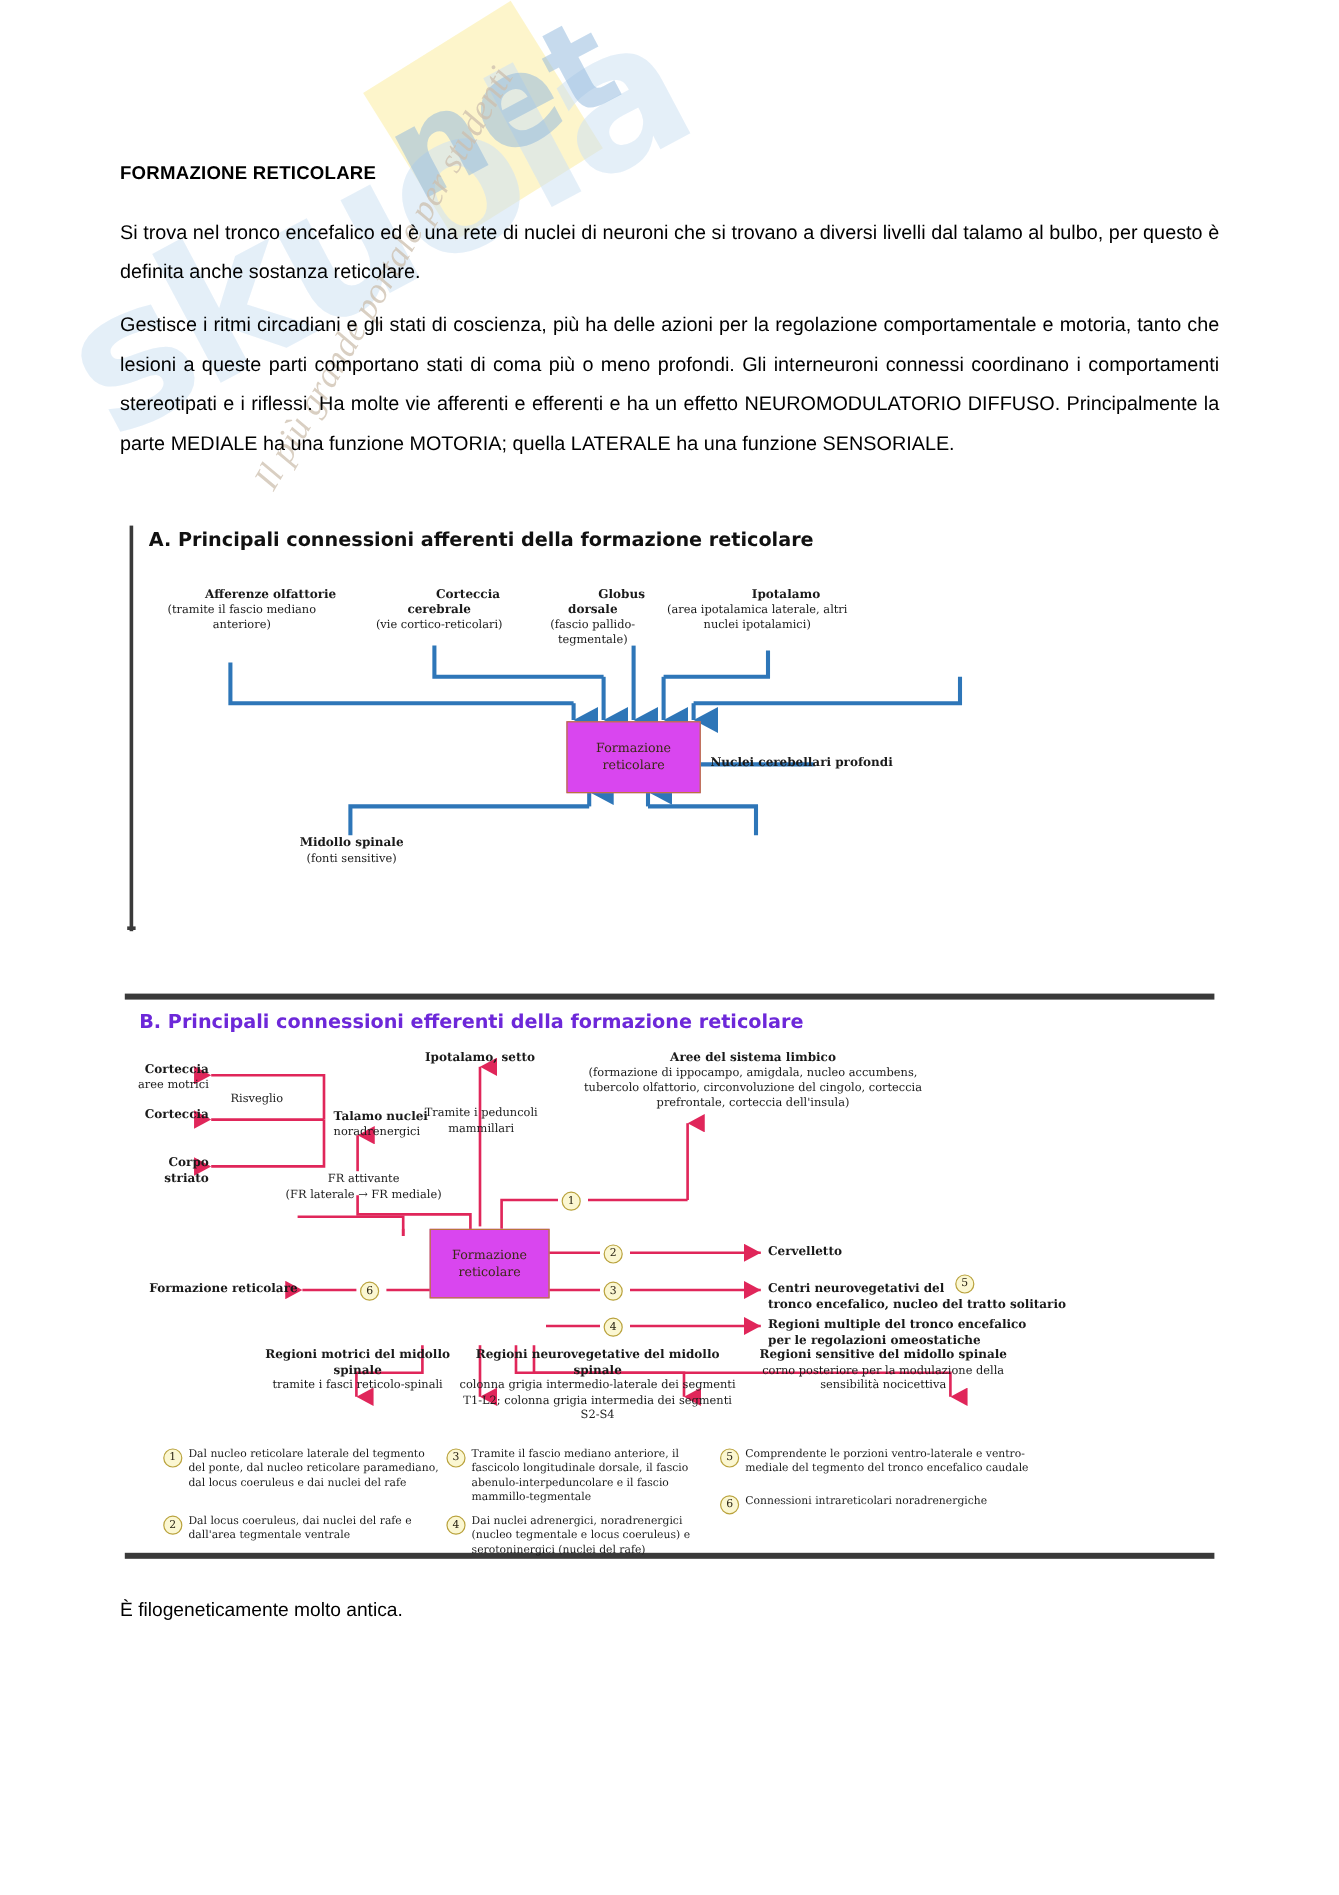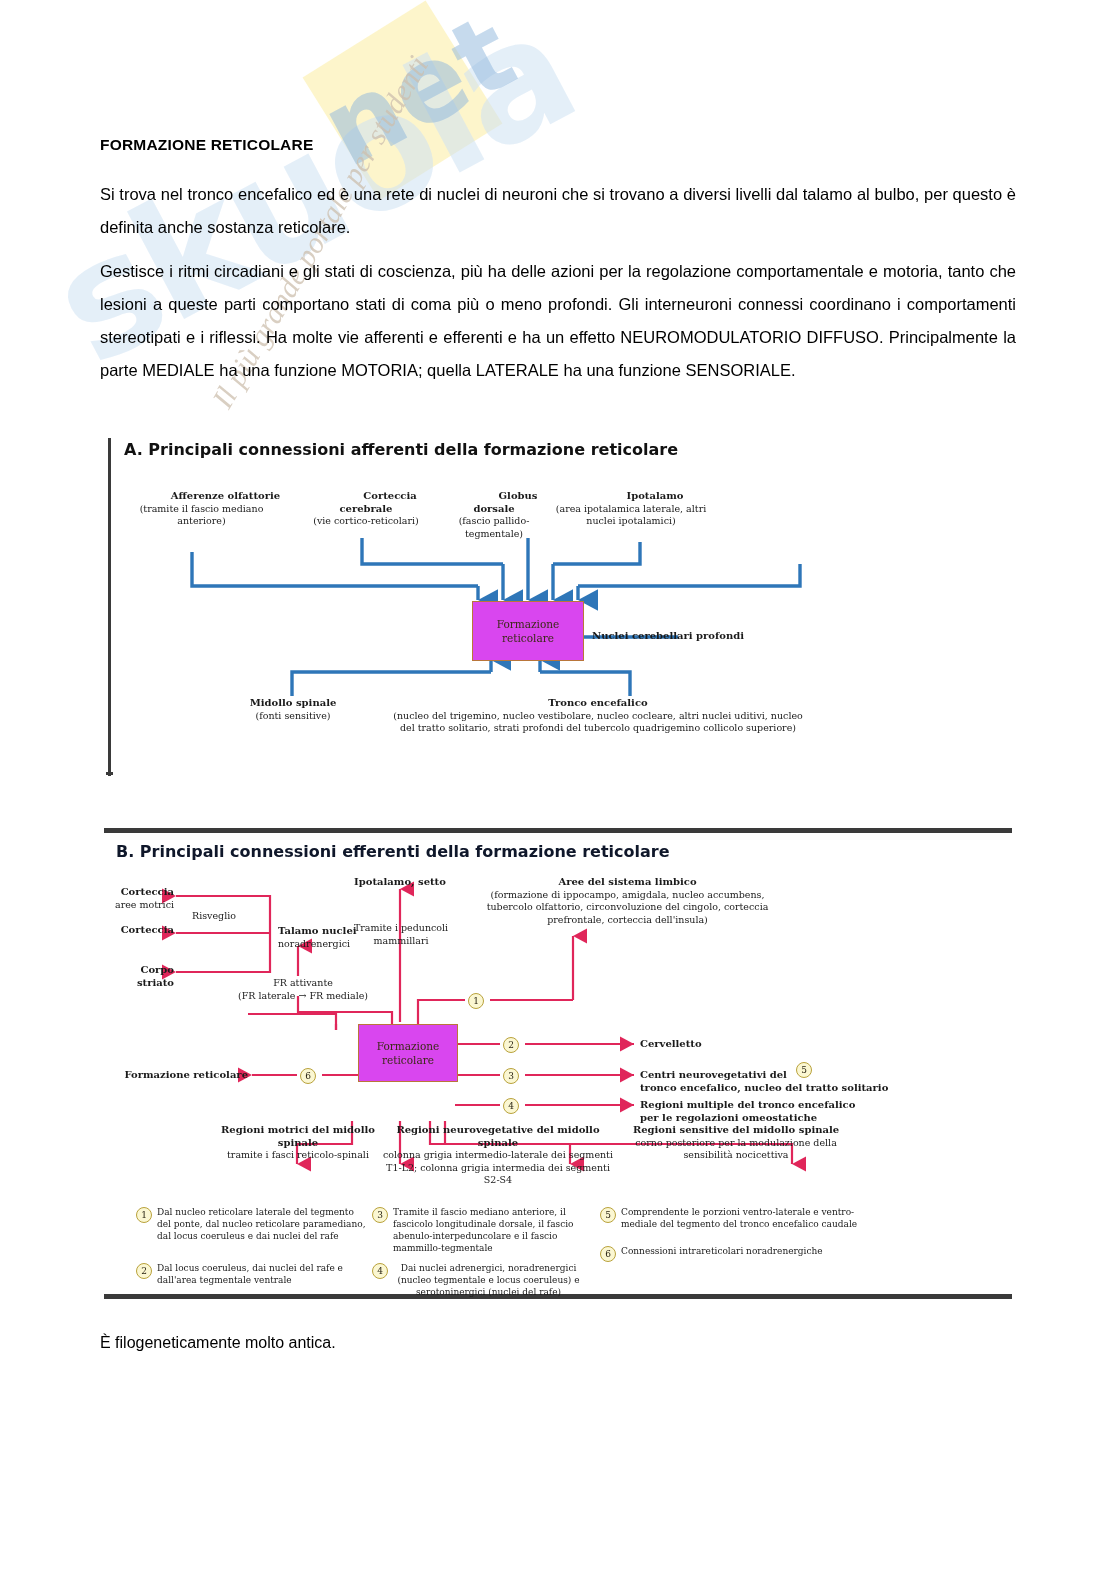--- a/index.html
+++ b/index.html
@@ -62,21 +62,21 @@
   .lblA{position:absolute;font-family:"DejaVu Serif",serif;font-size:9.5px;
         line-height:12.5px;text-align:center;color:#1a1a1a;}
   .lblA b{font-size:10px;}
 
   
   .figB{position:absolute;left:100px;top:824px;width:916px;height:497px;}
   .bar{position:absolute;left:4px;width:908px;height:5px;background:#3a3a3a;}
   .bar.top{top:4px;}
   .bar.bot{top:470px;}
   .figB-title{position:absolute;left:16px;top:18px;font-size:16px;font-weight:bold;
-              color:#0f172a;font-family:"DejaVu Sans",sans-serif;}
+              color:#6d28d9;font-family:"DejaVu Sans",sans-serif;}
   .lblB{position:absolute;font-family:"DejaVu Serif",serif;font-size:9.5px;
         line-height:12.5px;color:#1a1a1a;}
   .lblB b{font-size:10px;text-align:right;}
   .lblB.c{text-align:center;}
   .lblB.r{text-align:right;}
 
   .note{position:absolute;font-family:"DejaVu Serif",serif;font-size:9px;
         line-height:12px;color:#1a1a1a;}
   .numc{
     position:absolute;width:14px;height:14px;border-radius:50%;
@@ -167,24 +167,20 @@
   </div>
 
   <div class="lblA" style="left:492px;top:196px;width:250px;text-align:left;">
     <b>Nuclei cerebellari profondi</b>
   </div>
 
   <div class="lblA" style="left:118px;top:263px;width:150px;">
     <b>Midollo spinale</b><br>
     <span>(fonti sensitive)</span>
   </div>
-  <div class="lblA" style="left:288px;top:263px;width:420px;">
-    <b>Tronco encefalico</b><br>
-    <span>(nucleo del trigemino, nucleo vestibolare, nucleo cocleare, altri nuclei uditivi, nucleo del tratto solitario, strati profondi del tubercolo quadrigemino collicolo superiore)</span>
-  </div>
 </div>
 
 <div class="figB">
   <div class="bar top"></div>
   <div class="bar bot"></div>
   <div class="figB-title">B. Principali connessioni efferenti della formazione reticolare</div>
 
   <svg class="ov" width="916" height="497">
     <defs>
       <marker id="bArrL" markerWidth="8" markerHeight="7" refX="1.5" refY="3.5" orient="auto">
@@ -326,21 +322,21 @@
   <div class="note-row" style="left:36px;top:438px;width:230px;">
     <div class="numc">2</div>
     <div class="note" style="position:relative;">Dal locus coeruleus, dai nuclei del rafe e dall'area tegmentale ventrale</div>
   </div>
   <div class="note-row" style="left:272px;top:382px;width:210px;">
     <div class="numc">3</div>
     <div class="note" style="position:relative;">Tramite il fascio mediano anteriore, il fascicolo longitudinale dorsale, il fascio abenulo-interpeduncolare e il fascio mammillo-tegmentale</div>
   </div>
   <div class="note-row" style="left:272px;top:438px;width:212px;">
     <div class="numc">4</div>
-    <div class="note" style="position:relative;text-align:center;">Dai nuclei adrenergici, noradrenergici (nucleo tegmentale e locus coeruleus) e serotoninergici (nuclei del rafe)</div>
+    <div class="note" style="position:relative;">Dai nuclei adrenergici, noradrenergici (nucleo tegmentale e locus coeruleus) e serotoninergici (nuclei del rafe)</div>
   </div>
   <div class="note-row" style="left:500px;top:382px;width:290px;">
     <div class="numc">5</div>
     <div class="note" style="position:relative;">Comprendente le porzioni ventro-laterale e ventro-mediale del tegmento del tronco encefalico caudale</div>
   </div>
   <div class="note-row" style="left:500px;top:421px;width:250px;">
     <div class="numc">6</div>
     <div class="note" style="position:relative;">Connessioni intrareticolari noradrenergiche</div>
   </div>
 </div>

